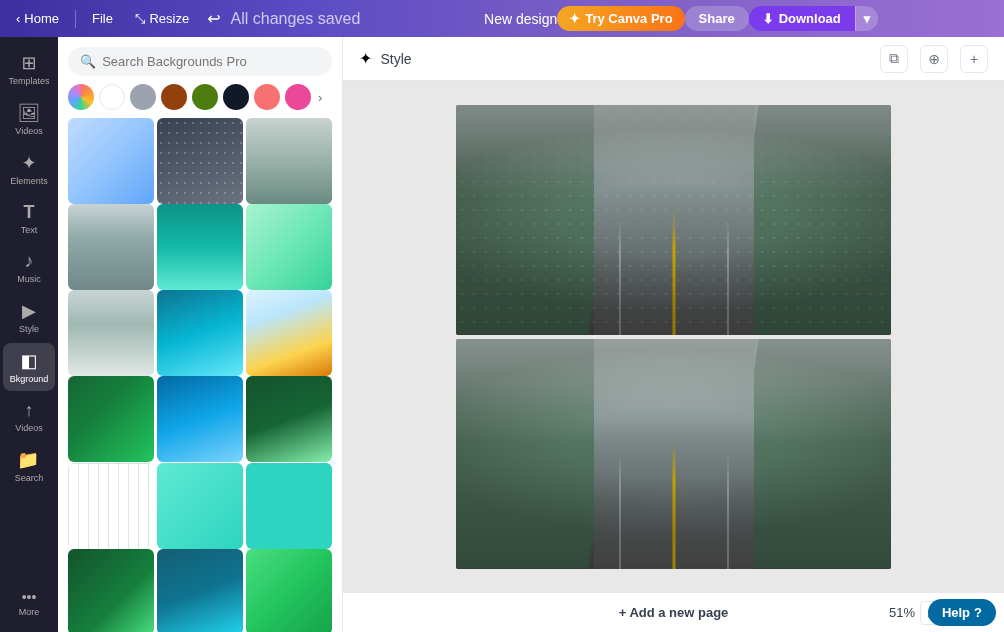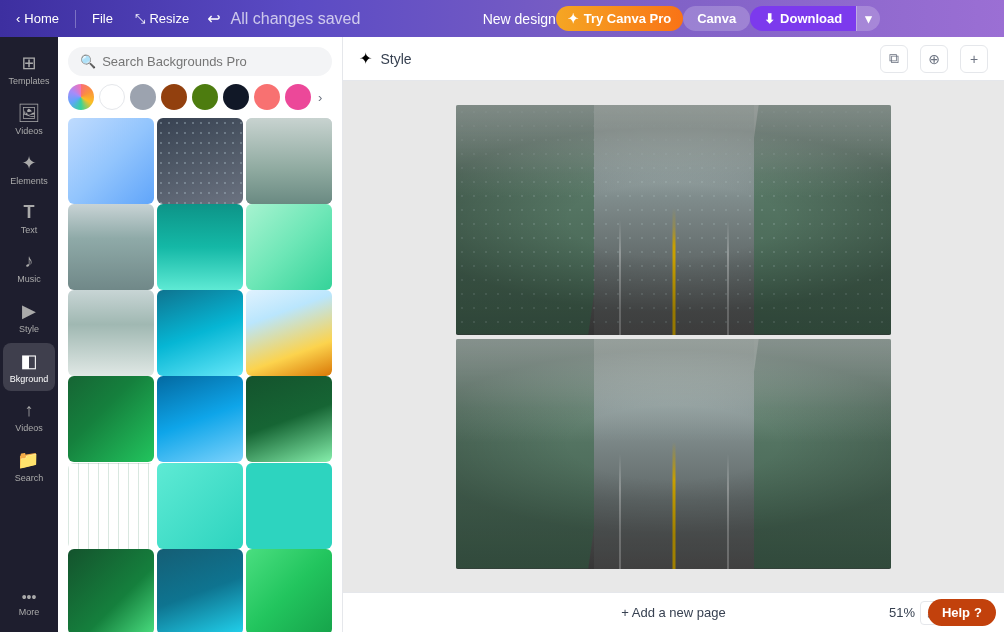--- a/index.html
+++ b/index.html
@@ -326,20 +326,21 @@
     .add-page-btn {
       background: none;
       border: none;
       font-size: 13px;
       color: #374151;
       cursor: pointer;
       padding: 4px 16px;
       display: flex;
       align-items: center;
       gap: 5px;
+      font-weight: bold;
     }
     .zoom-controls {
       position: absolute;
       right: 60px;
       display: flex;
       align-items: center;
       gap: 5px;
     }
     .zoom-text { font-size: 13px; color: #374151; margin-left: 46px; }
     .zoom-expand-btn {
@@ -347,21 +348,21 @@
       border: 1px solid #e5e7eb;
       border-radius: 4px;
       width: 24px; height: 24px;
       cursor: pointer;
       display: flex; align-items: center; justify-content: center;
       font-size: 12px; color: #6b7280;
     }
     .help-btn {
       position: absolute;
       right: 8px;
-      background: #c2410c;
+      background: #0369a1;
       color: #fff;
       border: none;
       border-radius: 20px;
       padding: 6px 14px;
       font-size: 13px;
       font-weight: 600;
       cursor: pointer;
       display: flex;
       align-items: center;
       gap: 4px;
@@ -404,21 +405,21 @@
     <span>↩</span>
   </button>
   <span class="autosave-text">All changes saved</span>
 
   <div class="topbar-center">
     <span class="new-design-label">New design</span>
     <button class="try-pro-btn">
       <span>✦</span>
       <span>Try Canva Pro</span>
     </button>
-    <button class="share-btn">Canva</button>
+    <button class="share-btn">Share</button>
     <div style="display:flex;align-items:center;">
       <button class="download-btn" style="border-radius:16px 0 0 16px;">
         <span>⬇</span>
         <span>Download</span>
       </button>
       <button class="download-btn download-chevron" style="border-radius:0 16px 16px 0; border-left:1px solid rgba(255,255,255,0.3);">▾</button>
     </div>
   </div>
 </div>
 

